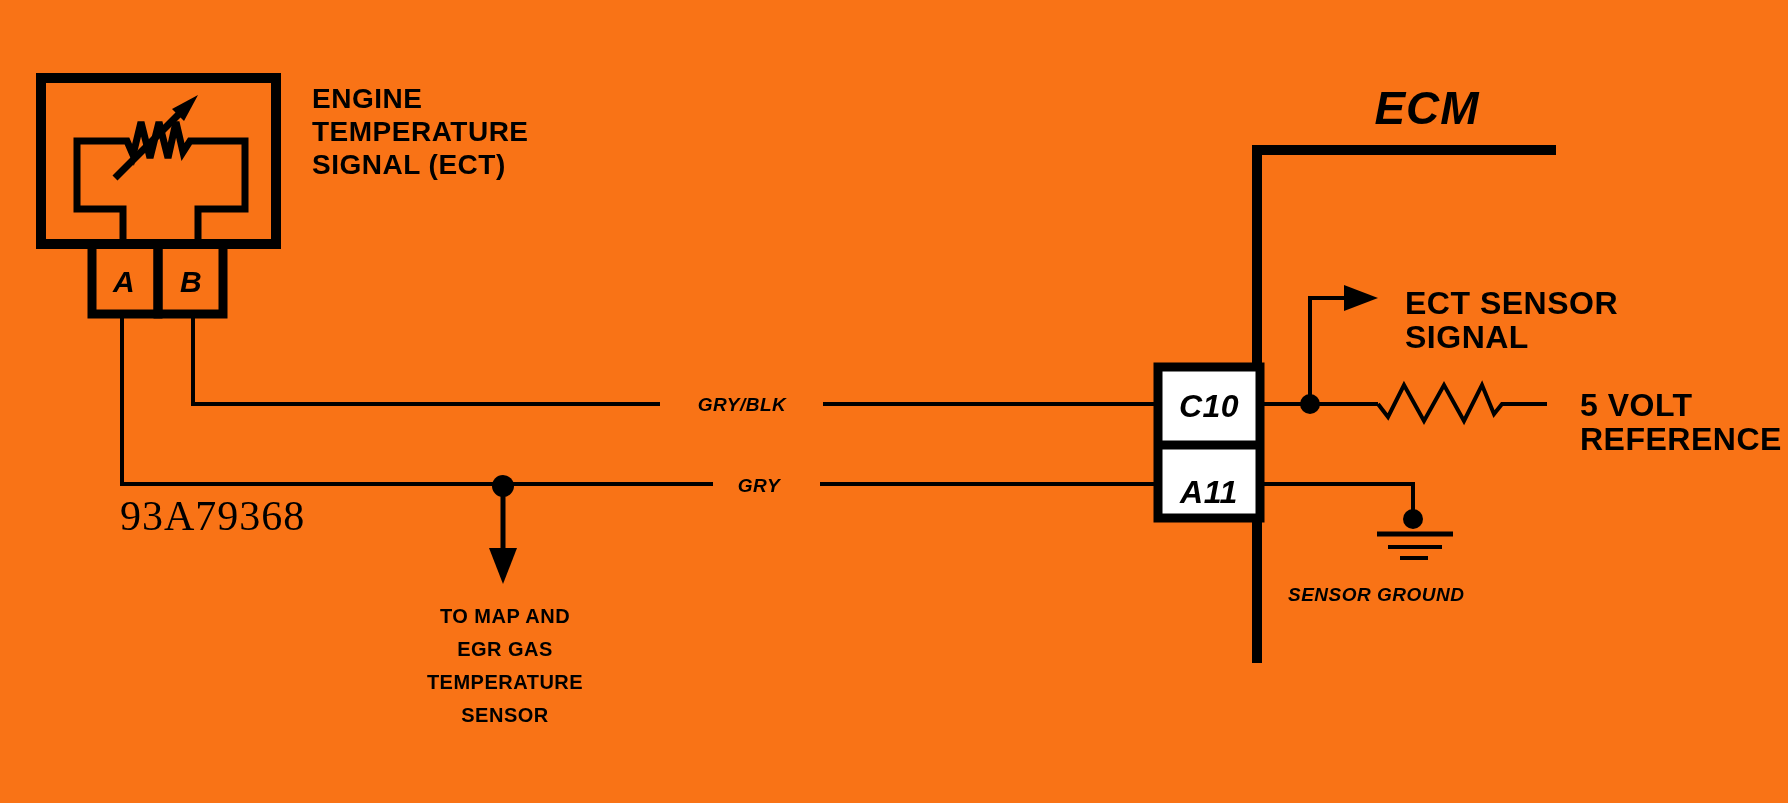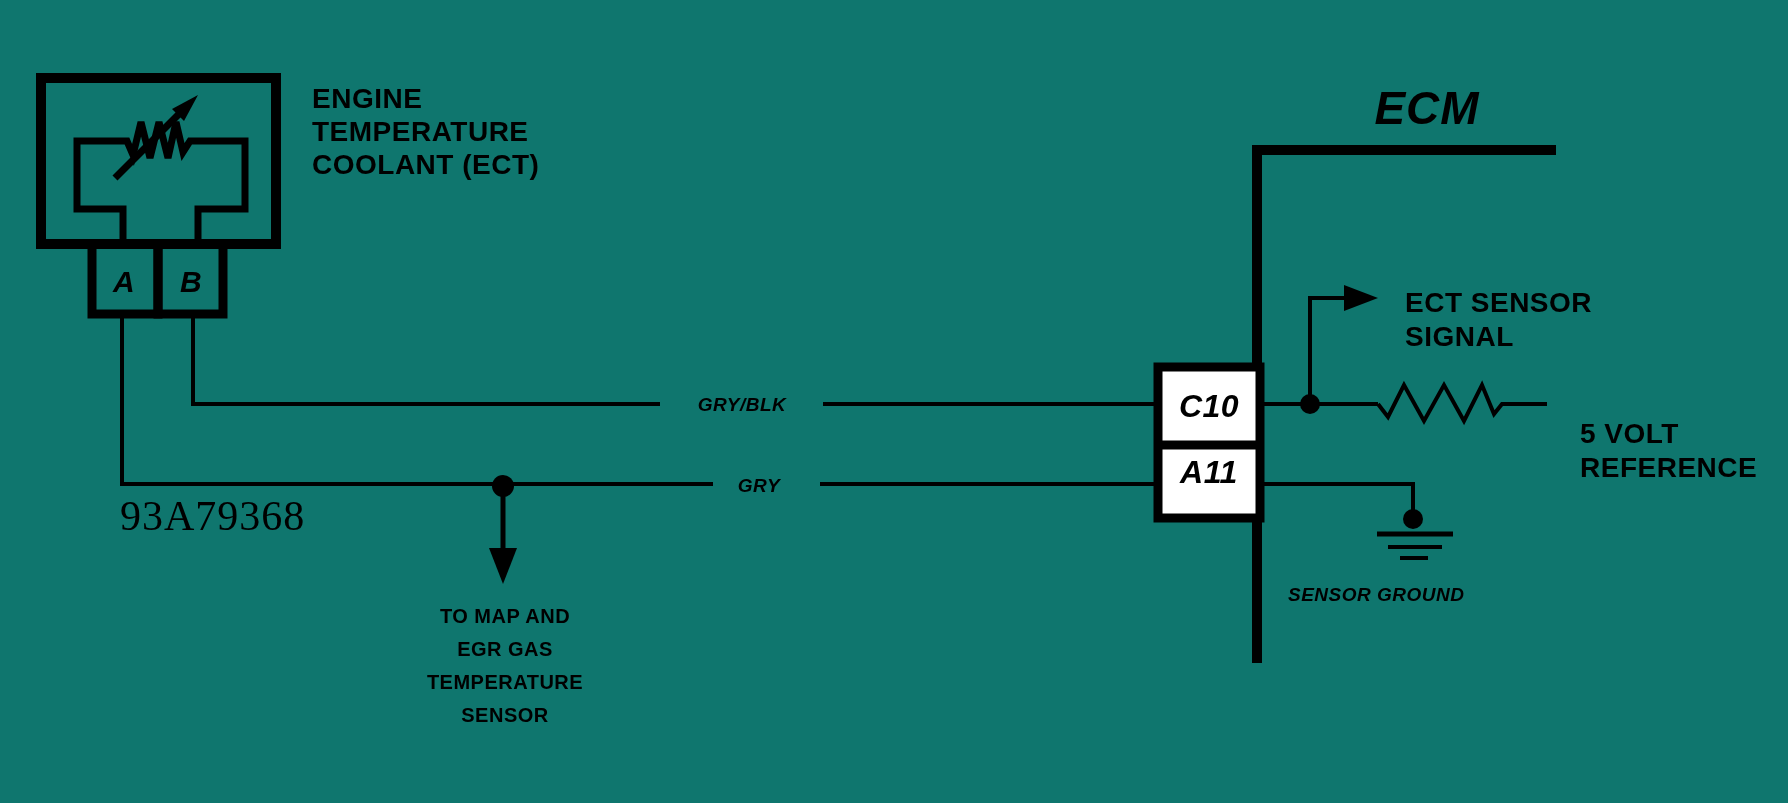--- a/index.html
+++ b/index.html
@@ -1,40 +1,40 @@
 <!DOCTYPE html>
 <html><head>
 <meta charset="utf-8">
 <style>
   html,body{margin:0;padding:0;background:#ffffff;}
   .canvas{
     position:relative;
     width:1788px;height:803px;
-    background:#0f766e;
+    background:#f97316;
     font-family:"Liberation Sans", sans-serif;
     color:#000;
     overflow:hidden;
   }
   svg.linework{position:absolute;left:0;top:0;}
   .lbl{position:absolute;font-weight:700;letter-spacing:0.5px;white-space:nowrap;font-style:italic;}
   .lbl.center{transform:translate(-50%,-50%);}
   .block{position:absolute;font-weight:700;letter-spacing:0.5px;}
   .block .ln{white-space:nowrap;}
   .sensor-name{font-size:28px;line-height:33px;}
   .terminal{font-size:30px;}
   .partnum{
     position:absolute;
     font-family:"Liberation Serif", serif;
     font-weight:400;font-size:42px;letter-spacing:1px;white-space:nowrap;
   }
   .wirelbl{font-size:19px;}
   .mapnote{font-size:20px;line-height:33px;text-align:center;transform:translateX(-50%);}
   .ecm-title{font-size:46px;letter-spacing:1px;}
   .pinlbl{font-size:32px;}
-  .sig{font-size:28px;line-height:34px;}
+  .sig{font-size:32px;line-height:34px;}
 </style>
 </head>
 <body>
 
 <div class="canvas">
 
   <svg class="linework" width="1788" height="803" viewBox="0 0 1788 803">
 
     <rect x="41" y="78" width="235" height="166" fill="none" stroke="#000" stroke-width="10"></rect>
 
@@ -76,48 +76,48 @@
     <g>
       <line x1="1377" y1="534" x2="1453" y2="534" stroke="#000" stroke-width="5"></line>
       <line x1="1388" y1="547" x2="1442" y2="547" stroke="#000" stroke-width="4"></line>
       <line x1="1400" y1="558" x2="1428" y2="558" stroke="#000" stroke-width="4"></line>
     </g>
   </svg>
 
   <div class="block sensor-name" style="left:312px; top:82px;">
     <div class="ln">ENGINE</div>
     <div class="ln">TEMPERATURE</div>
-    <div class="ln">COOLANT (ECT)</div>
+    <div class="ln">SIGNAL (ECT)</div>
   </div>
 
   <div class="lbl center terminal" style="left:124px; top:282px;">A</div>
   <div class="lbl center terminal" style="left:191px; top:282px;">B</div>
 
   <div class="partnum" style="left:120px; top:492px;text-align:center;">93A79368</div>
 
   <div class="lbl center wirelbl" style="left:742px; top:405px;">GRY/BLK</div>
   <div class="lbl center wirelbl" style="left:759px; top:486px;">GRY</div>
 
   <div class="block mapnote" style="left:505px; top:600px;">
     <div class="ln">TO MAP AND</div>
     <div class="ln">EGR GAS</div>
     <div class="ln">TEMPERATURE</div>
     <div class="ln">SENSOR</div>
   </div>
 
   <div class="lbl center ecm-title" style="left:1427px; top:108px;">ECM</div>
 
   <div class="lbl center pinlbl" style="left:1209px; top:406px;">C10</div>
-  <div class="lbl center pinlbl" style="left:1209px; top:472px;">A11</div>
+  <div class="lbl center pinlbl" style="left:1209px; top:492px;">A11</div>
 
   <div class="block sig" style="left:1405px; top:286px;">
     <div class="ln">ECT SENSOR</div>
     <div class="ln">SIGNAL</div>
   </div>
 
-  <div class="block sig" style="left:1580px; top:388px;margin-top:29px;">
+  <div class="block sig" style="left:1580px; top:388px;">
     <div class="ln">5 VOLT</div>
     <div class="ln">REFERENCE</div>
   </div>
 
   <div class="lbl wirelbl" style="left:1288px; top:584px;">SENSOR GROUND</div>
 
 </div>
 
 </body></html>

